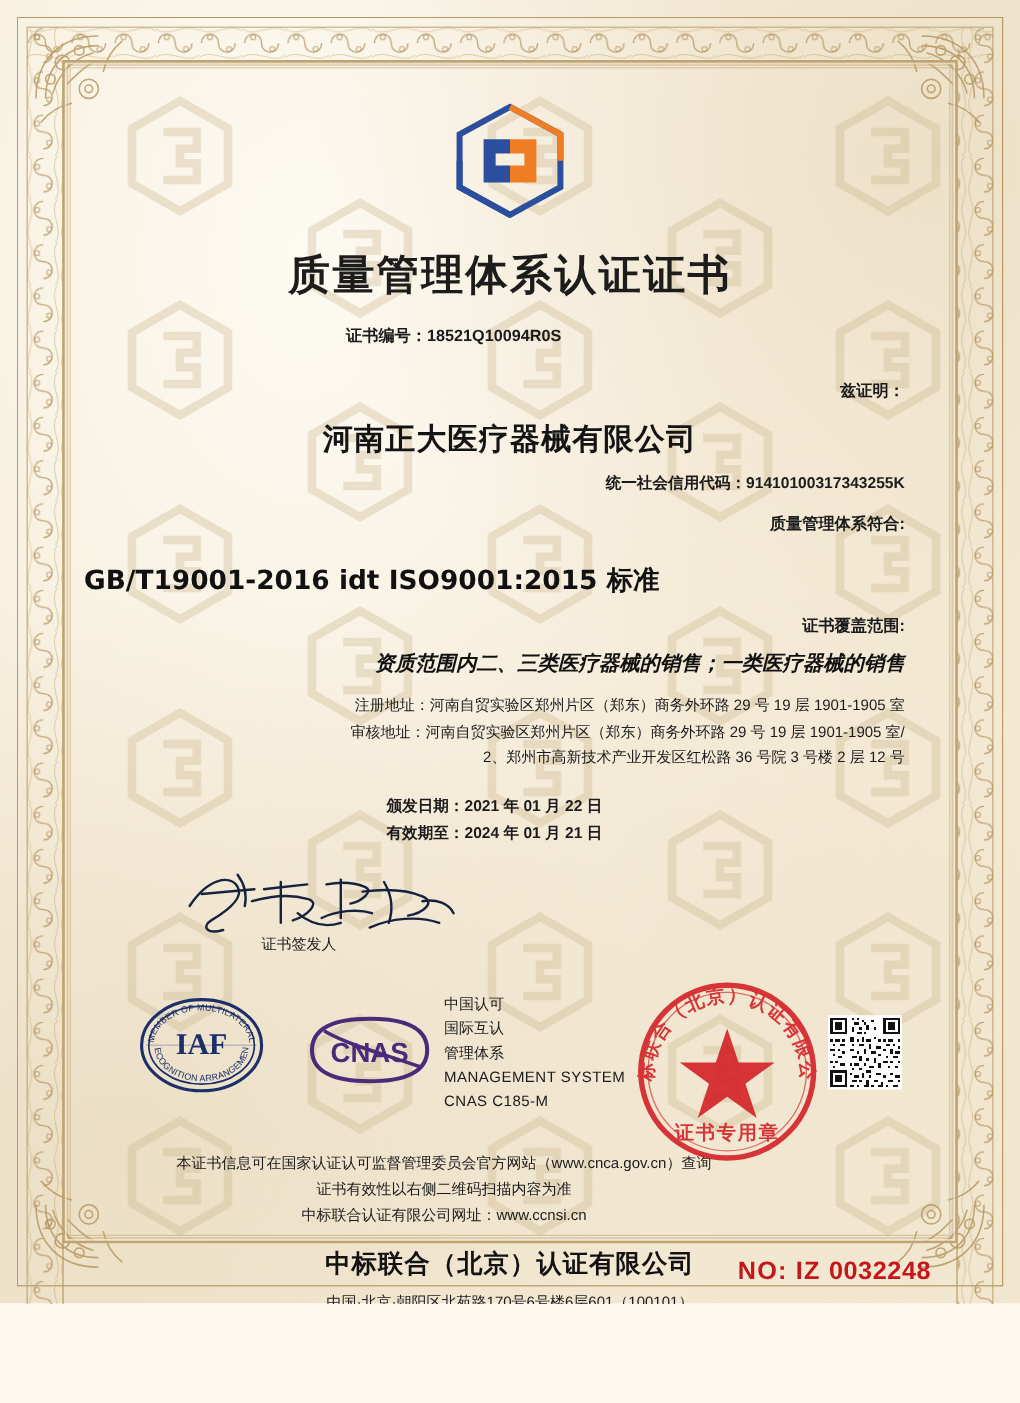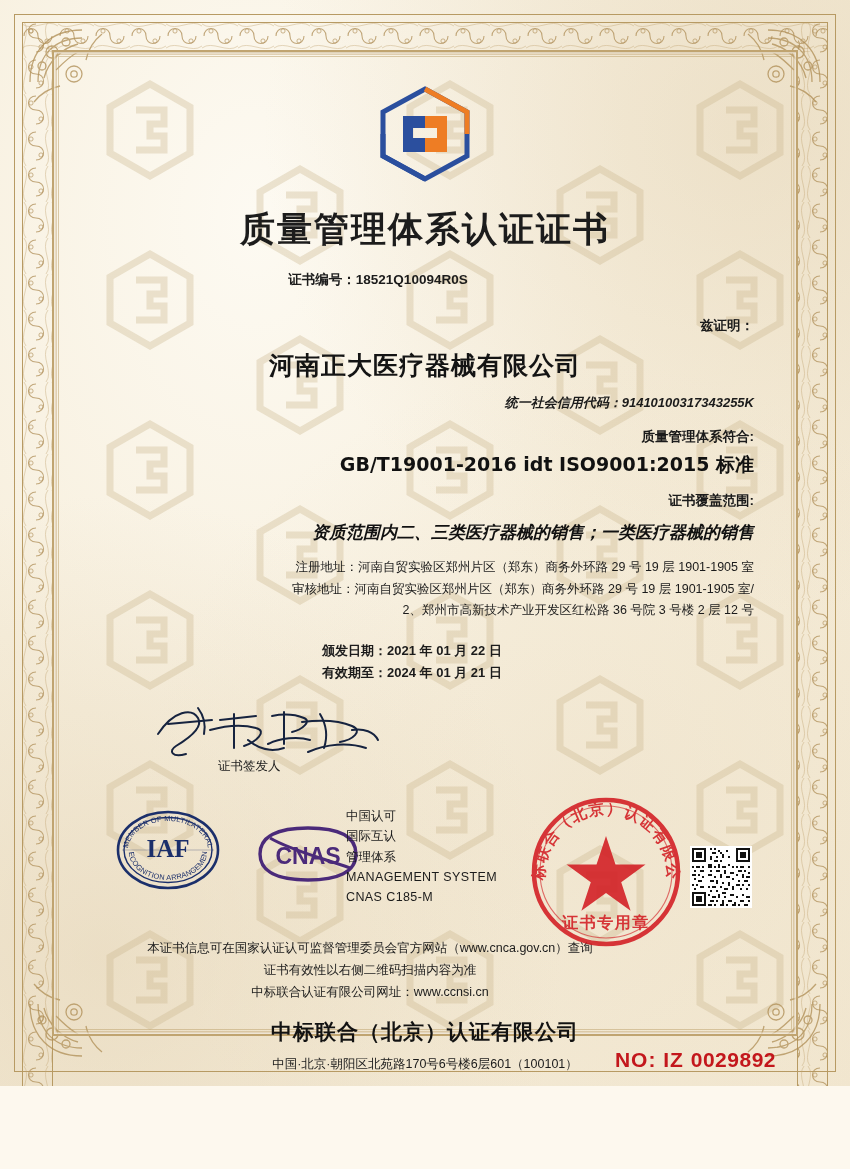--- a/index.html
+++ b/index.html
@@ -134,36 +134,34 @@
     font-family: "DejaVu Sans", "Liberation Sans", sans-serif;
   }
 
   .credit-code {
     margin-top: 12px;
     text-align: right;
     font-size: 13px;
     font-weight: bold;
     color: #1b1b1b;
     padding-right: 26px;
-    font-style: italic;
   }
 
   .conform-label {
     margin-top: 16px;
     text-align: right;
     font-size: 13.5px;
     font-weight: bold;
     color: #1b1b1b;
     padding-right: 26px;
   }
 
   .standard {
-    margin-top: 6px;
-    text-align: right;
-    font-size: 19px;
+    margin-top: 23px;
+    font-size: 22px;
     font-weight: bold;
     color: #111;
     padding-right: 26px;
     font-family: "DejaVu Sans", "Liberation Sans", sans-serif;
   }
 
   .scope-label {
     margin-top: 14px;
     text-align: right;
     font-size: 13.5px;
@@ -235,21 +233,21 @@
     left: 46px;
     top: 18px;
   }
   .cnas {
     position: absolute;
     left: 186px;
     top: 32px;
   }
   .cnas-text {
     position: absolute;
-    left: 276px;
+    left: 300px;
     top: 14px;
     font-size: 12.5px;
     line-height: 1.62;
     color: #1b1b1b;
   }
   .cnas-text .en {
     font-family: "Liberation Sans", sans-serif;
     letter-spacing: 0.4px;
   }
   .seal {
@@ -680,16 +678,16 @@
       </g>
     </svg>
 
     <div class="issuer">中标联合（北京）认证有限公司</div>
     <div class="issuer-addr">中国·北京·朝阳区北苑路170号6号楼6层601（100101）</div>
 
   </div>
 
   <div class="serial">
     <span>NO: IZ</span>
-    <span class="no">0029892</span>
+    <span class="no">0032248</span>
   </div>
 
 </div>
 
 </body></html>

